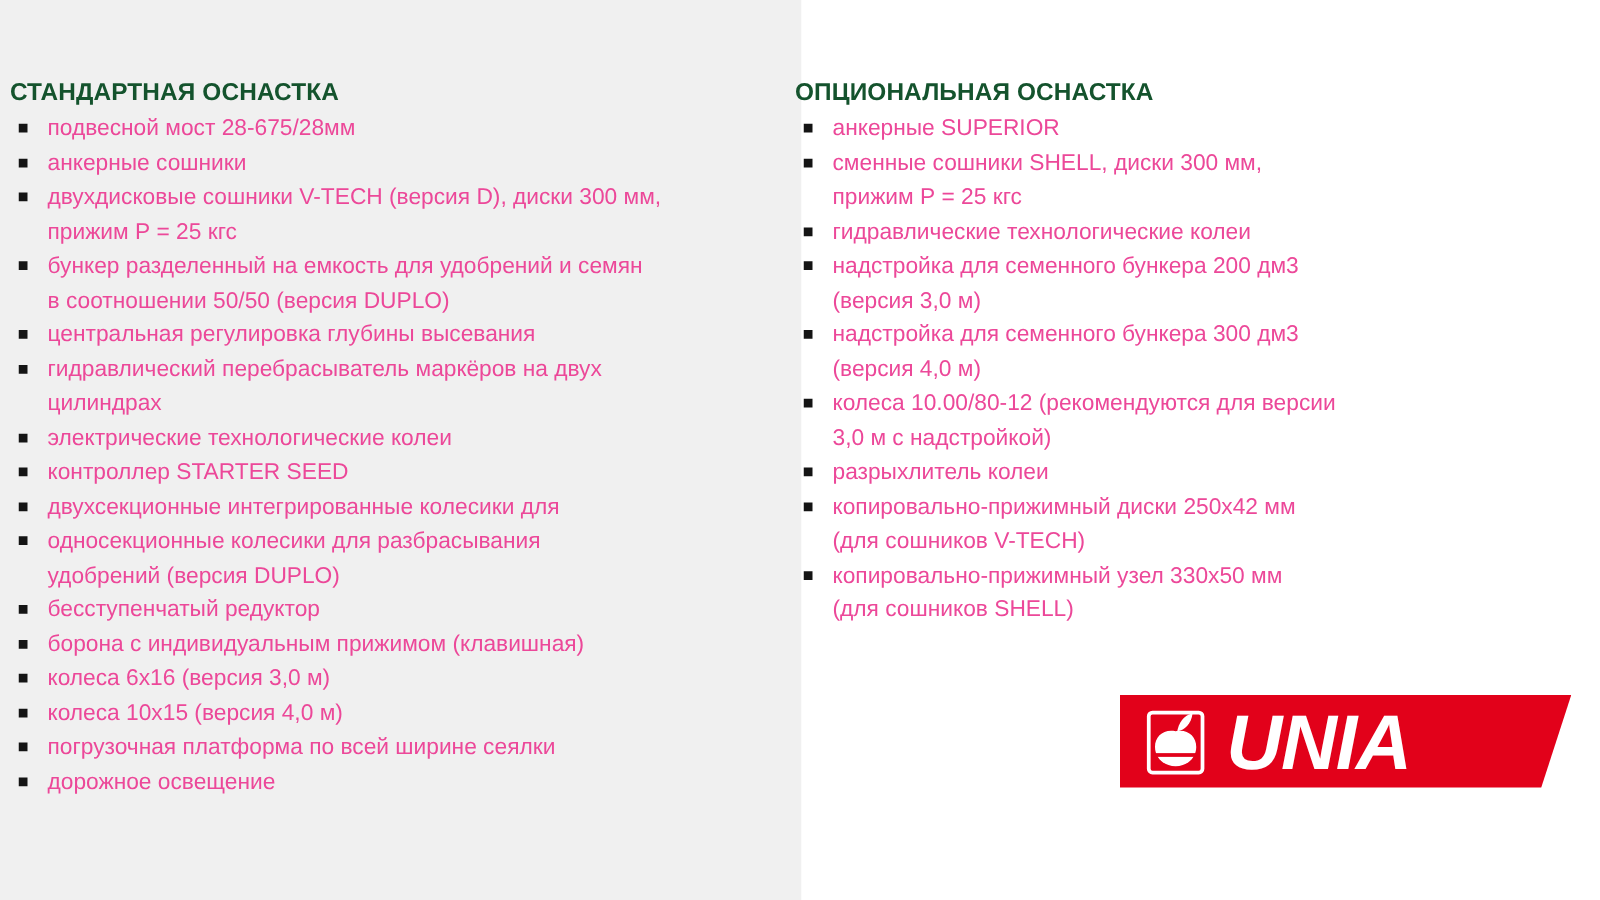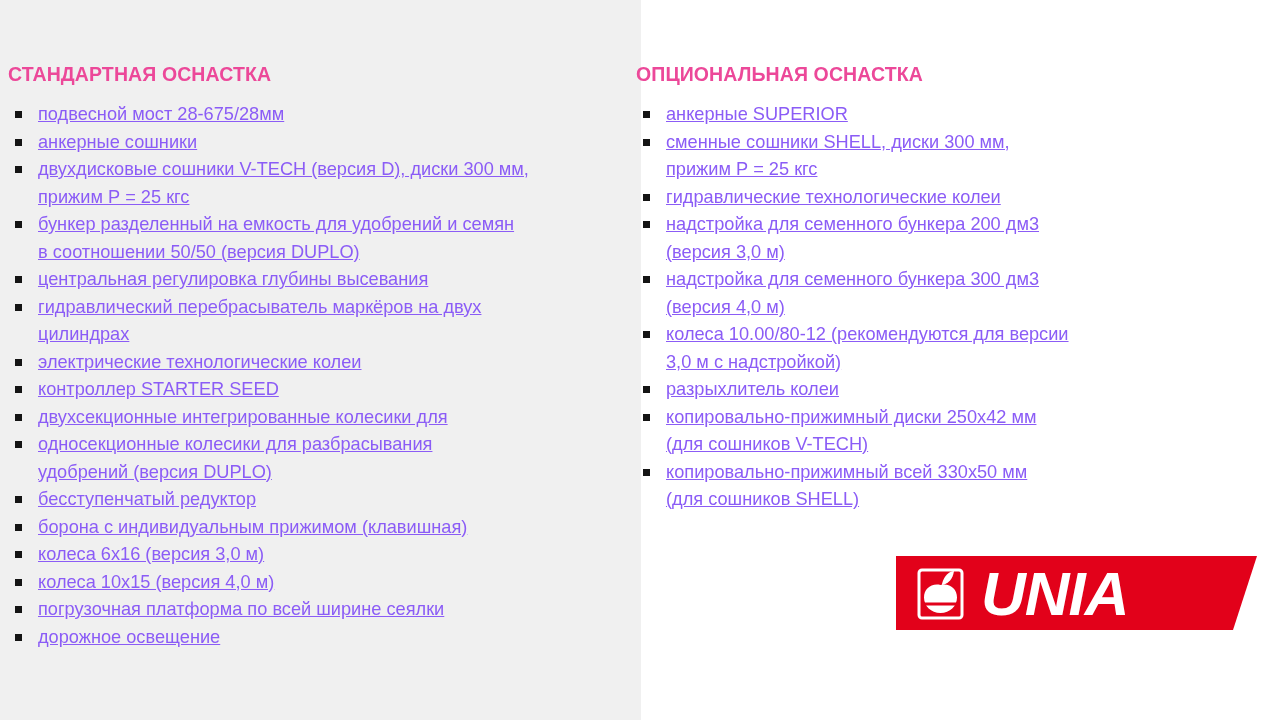--- a/index.html
+++ b/index.html
@@ -36,41 +36,40 @@
   .column {
     position: absolute;
     top: 62px;
   }
   #col-standard { left: 8px;  width: 628px; }
   #col-optional { left: 636px; width: 600px; }
 
   .col-heading {
     font-size: 19.5px;
     font-weight: bold;
-    color: #ec4899;
+    color: #14532d;
     letter-spacing: 0.1px;
     line-height: 24px;
-    margin: 0 0 15px 0;
+    margin: 0 0 3px 0;
     white-space: nowrap;
   }
 
   ul.spec-list {
     list-style: none;
     margin: 0;
     padding: 0;
   }
 
   ul.spec-list > li {
     position: relative;
     padding-left: 30px;
     font-size: 18.2px;
     line-height: 27.5px;
-    color: #8b5cf6;
+    color: #ec4899;
     margin: 0;
-    text-decoration: underline;
   }
 
   ul.spec-list > li > .bullet-square {
     position: absolute;
     left: 7px;
     top: 10px;
     width: 7px;
     height: 7px;
     background: #141414;
   }
@@ -211,21 +210,21 @@
         <li>
           <span class="bullet-square"></span>
           <span class="li-text"><span>разрыхлитель колеи</span></span>
         </li>
         <li>
           <span class="bullet-square"></span>
           <span class="li-text"><span>копировально-прижимный диски 250х42 мм</span><span class="l2">(для сошников V-TECH)</span></span>
         </li>
         <li>
           <span class="bullet-square"></span>
-          <span class="li-text"><span>копировально-прижимный всей 330х50 мм</span><span class="l2">(для сошников SHELL)</span></span>
+          <span class="li-text"><span>копировально-прижимный узел 330х50 мм</span><span class="l2">(для сошников SHELL)</span></span>
         </li>
       </ul>
   </div>
 
   <div id="unia-logo">
     <svg viewBox="0 0 364 82" xmlns="http://www.w3.org/2000/svg">
 
       <path id="logo-shape" d="M 3 4 L 364 4 L 340 78 L 3 78 Z" fill="#e2011a"></path>
 
       <g>

